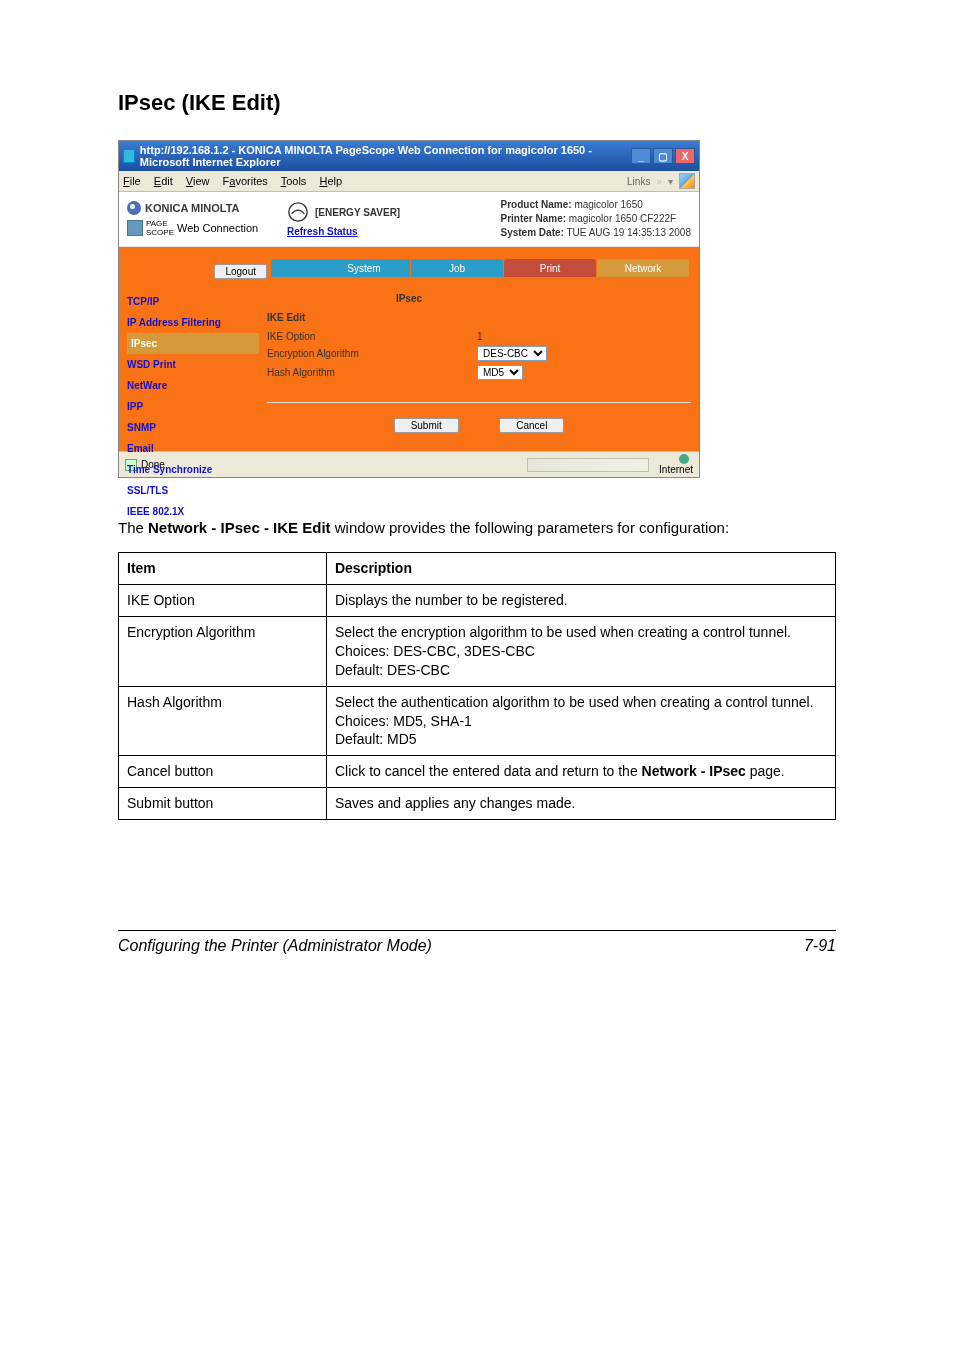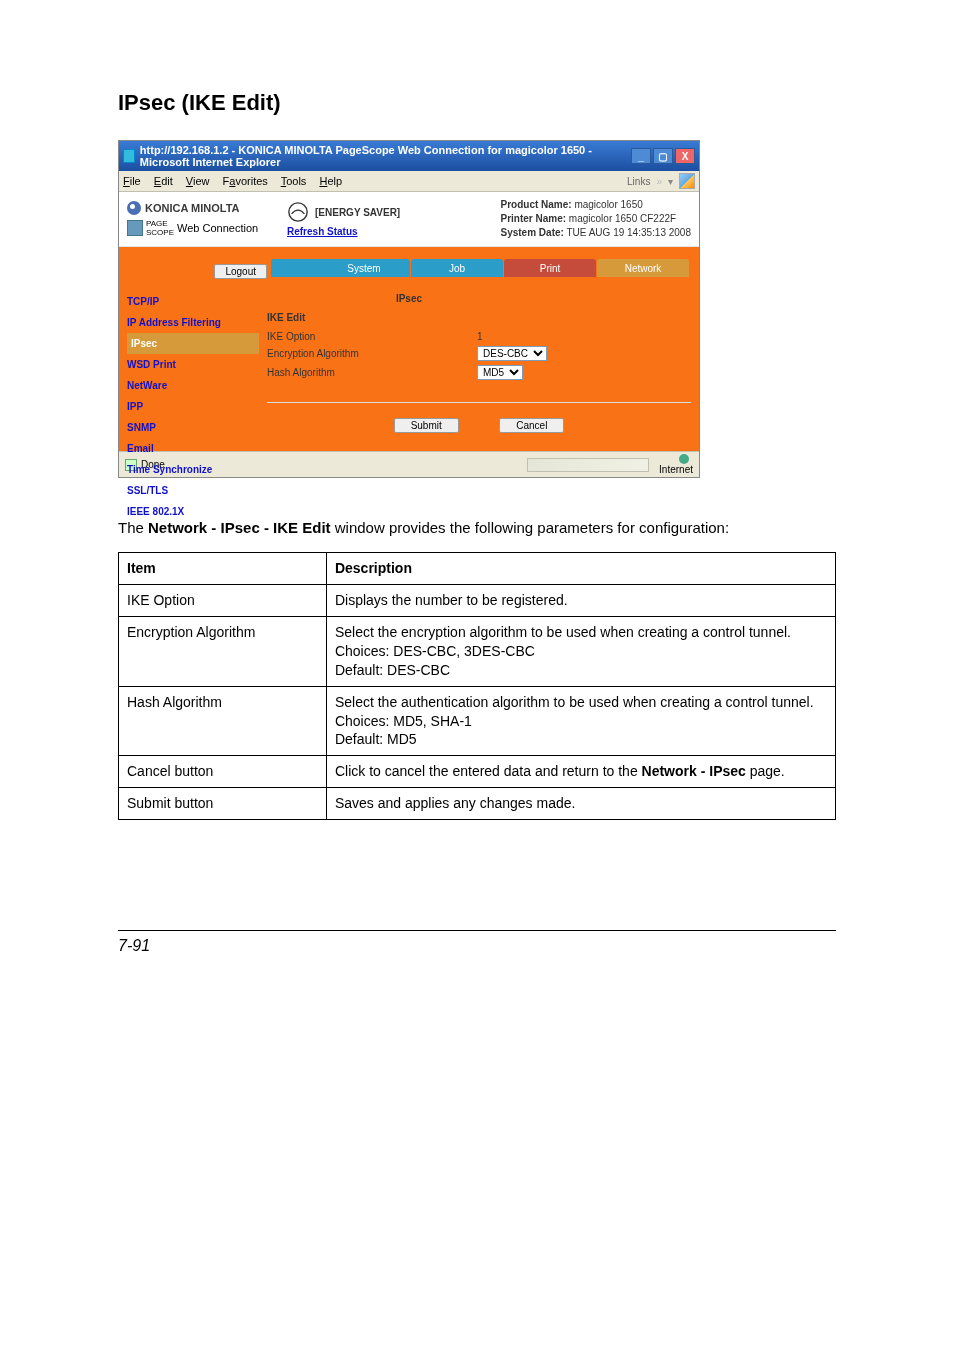--- a/index.html
+++ b/index.html
@@ -336,16 +336,17 @@
         </td>
       </tr>
       <tr>
         <td>Submit button</td>
         <td>Saves and applies any changes made.</td>
       </tr>
     </tbody>
   </table>
 
   <div class="footer-rule">
+    <span>Configuring the Printer (Administrator Mode)</span>
     <span class="page-num">7-91</span>
   </div>
 
 </div>
 
 </body></html>

